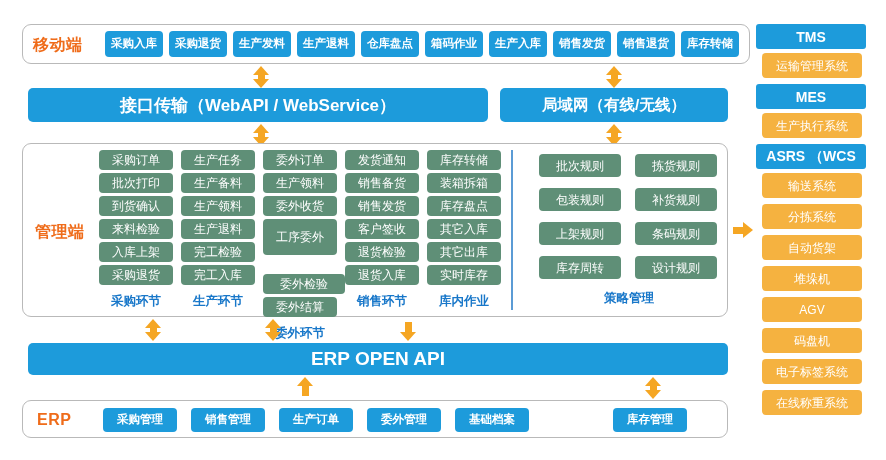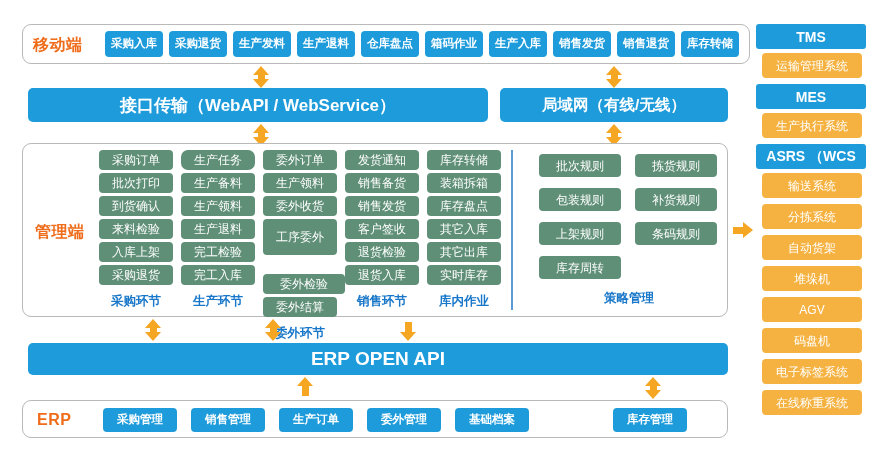--- a/index.html
+++ b/index.html
@@ -139,21 +139,21 @@
         <div style="display: flex; flex-direction: column; gap: 3px; width: 74px;">
           <div class="btn btn-green" style="width: 74px; height: 20px;">采购订单</div>
           <div class="btn btn-green" style="width: 74px; height: 20px;">批次打印</div>
           <div class="btn btn-green" style="width: 74px; height: 20px;">到货确认</div>
           <div class="btn btn-green" style="width: 74px; height: 20px;">来料检验</div>
           <div class="btn btn-green" style="width: 74px; height: 20px;">入库上架</div>
           <div class="btn btn-green" style="width: 74px; height: 20px;">采购退货</div>
           <div class="col-label" style="margin-top: 5px;">采购环节</div>
         </div>
         <div style="display: flex; flex-direction: column; gap: 3px; width: 74px;">
-          <div class="btn btn-green" style="width: 74px; height: 20px; border-radius: 7px;">生产任务</div>
+          <div class="btn btn-green" style="width: 74px; height: 20px;">生产任务</div>
           <div class="btn btn-green" style="width: 74px; height: 20px;">生产备料</div>
           <div class="btn btn-green" style="width: 74px; height: 20px;">生产领料</div>
           <div class="btn btn-green" style="width: 74px; height: 20px;">生产退料</div>
           <div class="btn btn-green" style="width: 74px; height: 20px;">完工检验</div>
           <div class="btn btn-green" style="width: 74px; height: 20px;">完工入库</div>
           <div class="col-label" style="margin-top: 5px;">生产环节</div>
         </div>
         <div style="display: flex; flex-direction: column; gap: 3px; width: 74px;">
           <div class="btn btn-green" style="width: 74px; height: 20px;">委外订单</div>
           <div class="btn btn-green" style="width: 74px; height: 20px;">生产领料</div>
@@ -189,20 +189,21 @@
         <div style="display: flex; flex-direction: column; gap: 11px;">
           <div class="btn btn-green" style="width: 82px; height: 23px;">批次规则</div>
           <div class="btn btn-green" style="width: 82px; height: 23px;">包装规则</div>
           <div class="btn btn-green" style="width: 82px; height: 23px;">上架规则</div>
           <div class="btn btn-green" style="width: 82px; height: 23px;">库存周转</div>
         </div>
         <div style="display: flex; flex-direction: column; gap: 11px;">
           <div class="btn btn-green" style="width: 82px; height: 23px;">拣货规则</div>
           <div class="btn btn-green" style="width: 82px; height: 23px;">补货规则</div>
           <div class="btn btn-green" style="width: 82px; height: 23px;">条码规则</div>
+          <div class="btn btn-green" style="width: 82px; height: 23px;">设计规则</div>
         </div>
       </div>
 
     <div class="col-label" style="position:absolute; left:516px; top:146px; width:180px;">策略管理</div>
   </div>
 
   <div class="arrow" style="left:733px; top:222px; width:22px; height:16px; display:flex; align-items:center;">
     <div class="stem-h" style="width:10px;"></div>
     <div class="tri-right"></div>
   </div>

